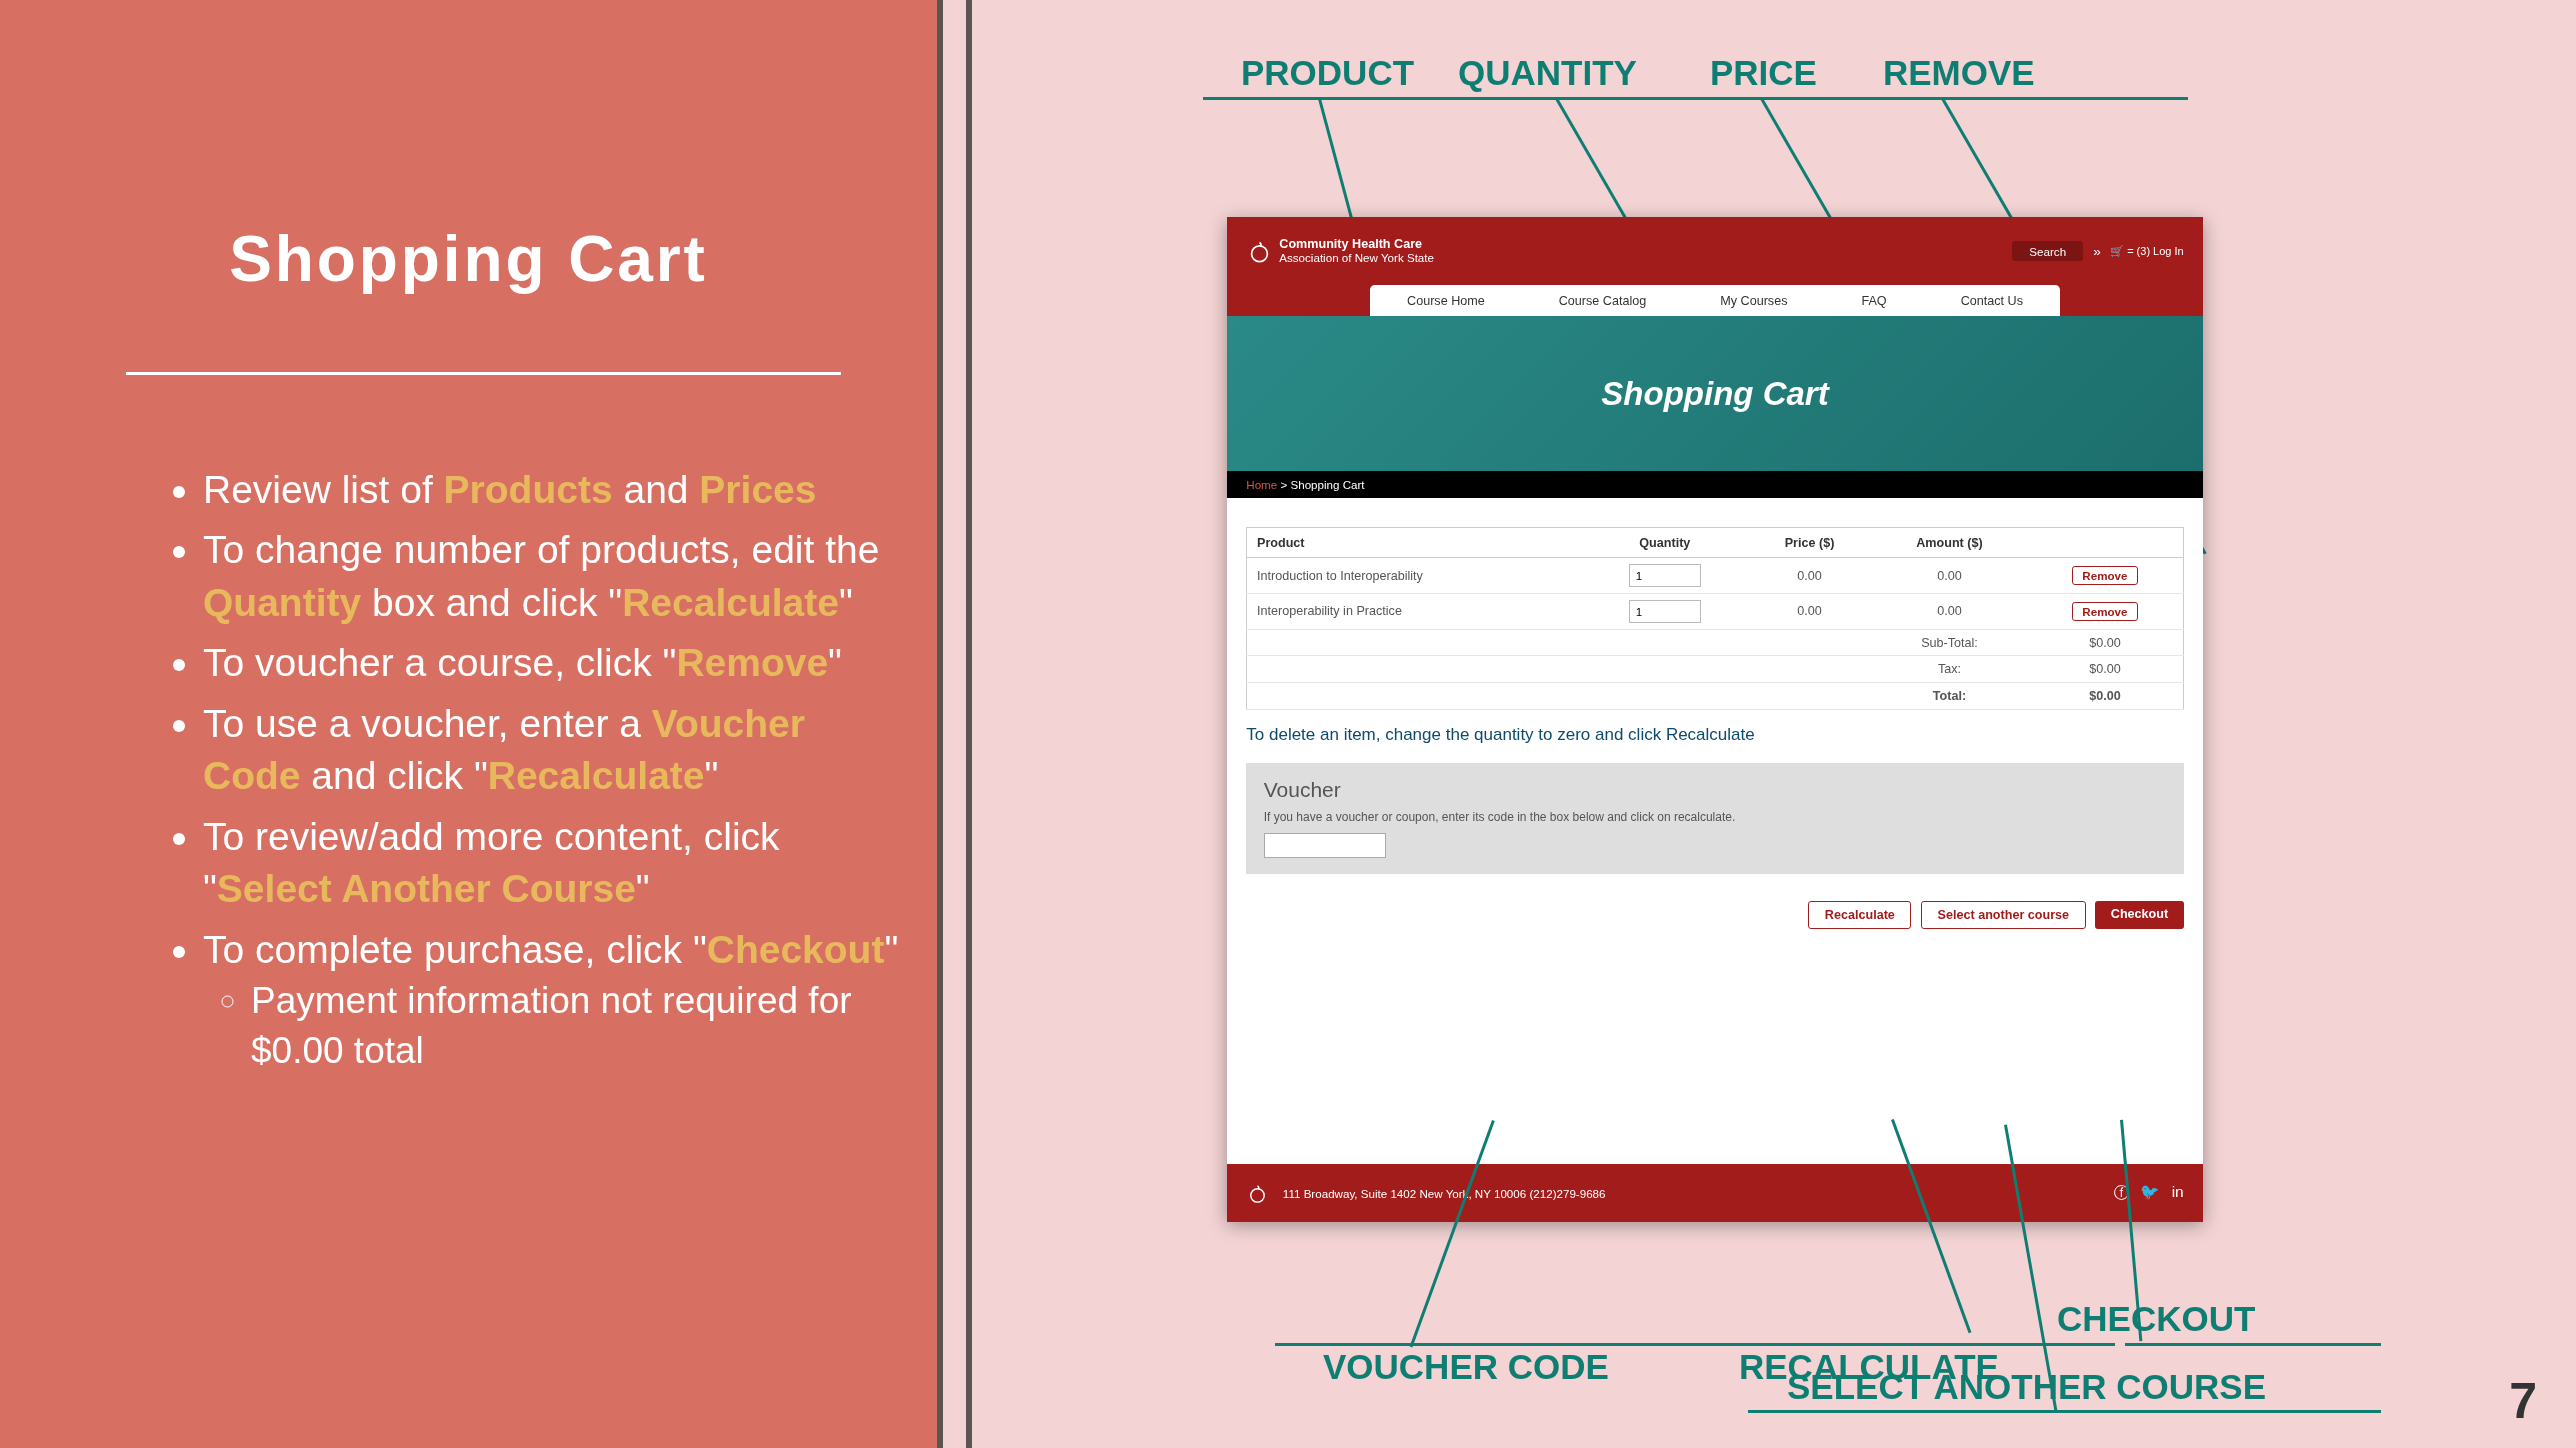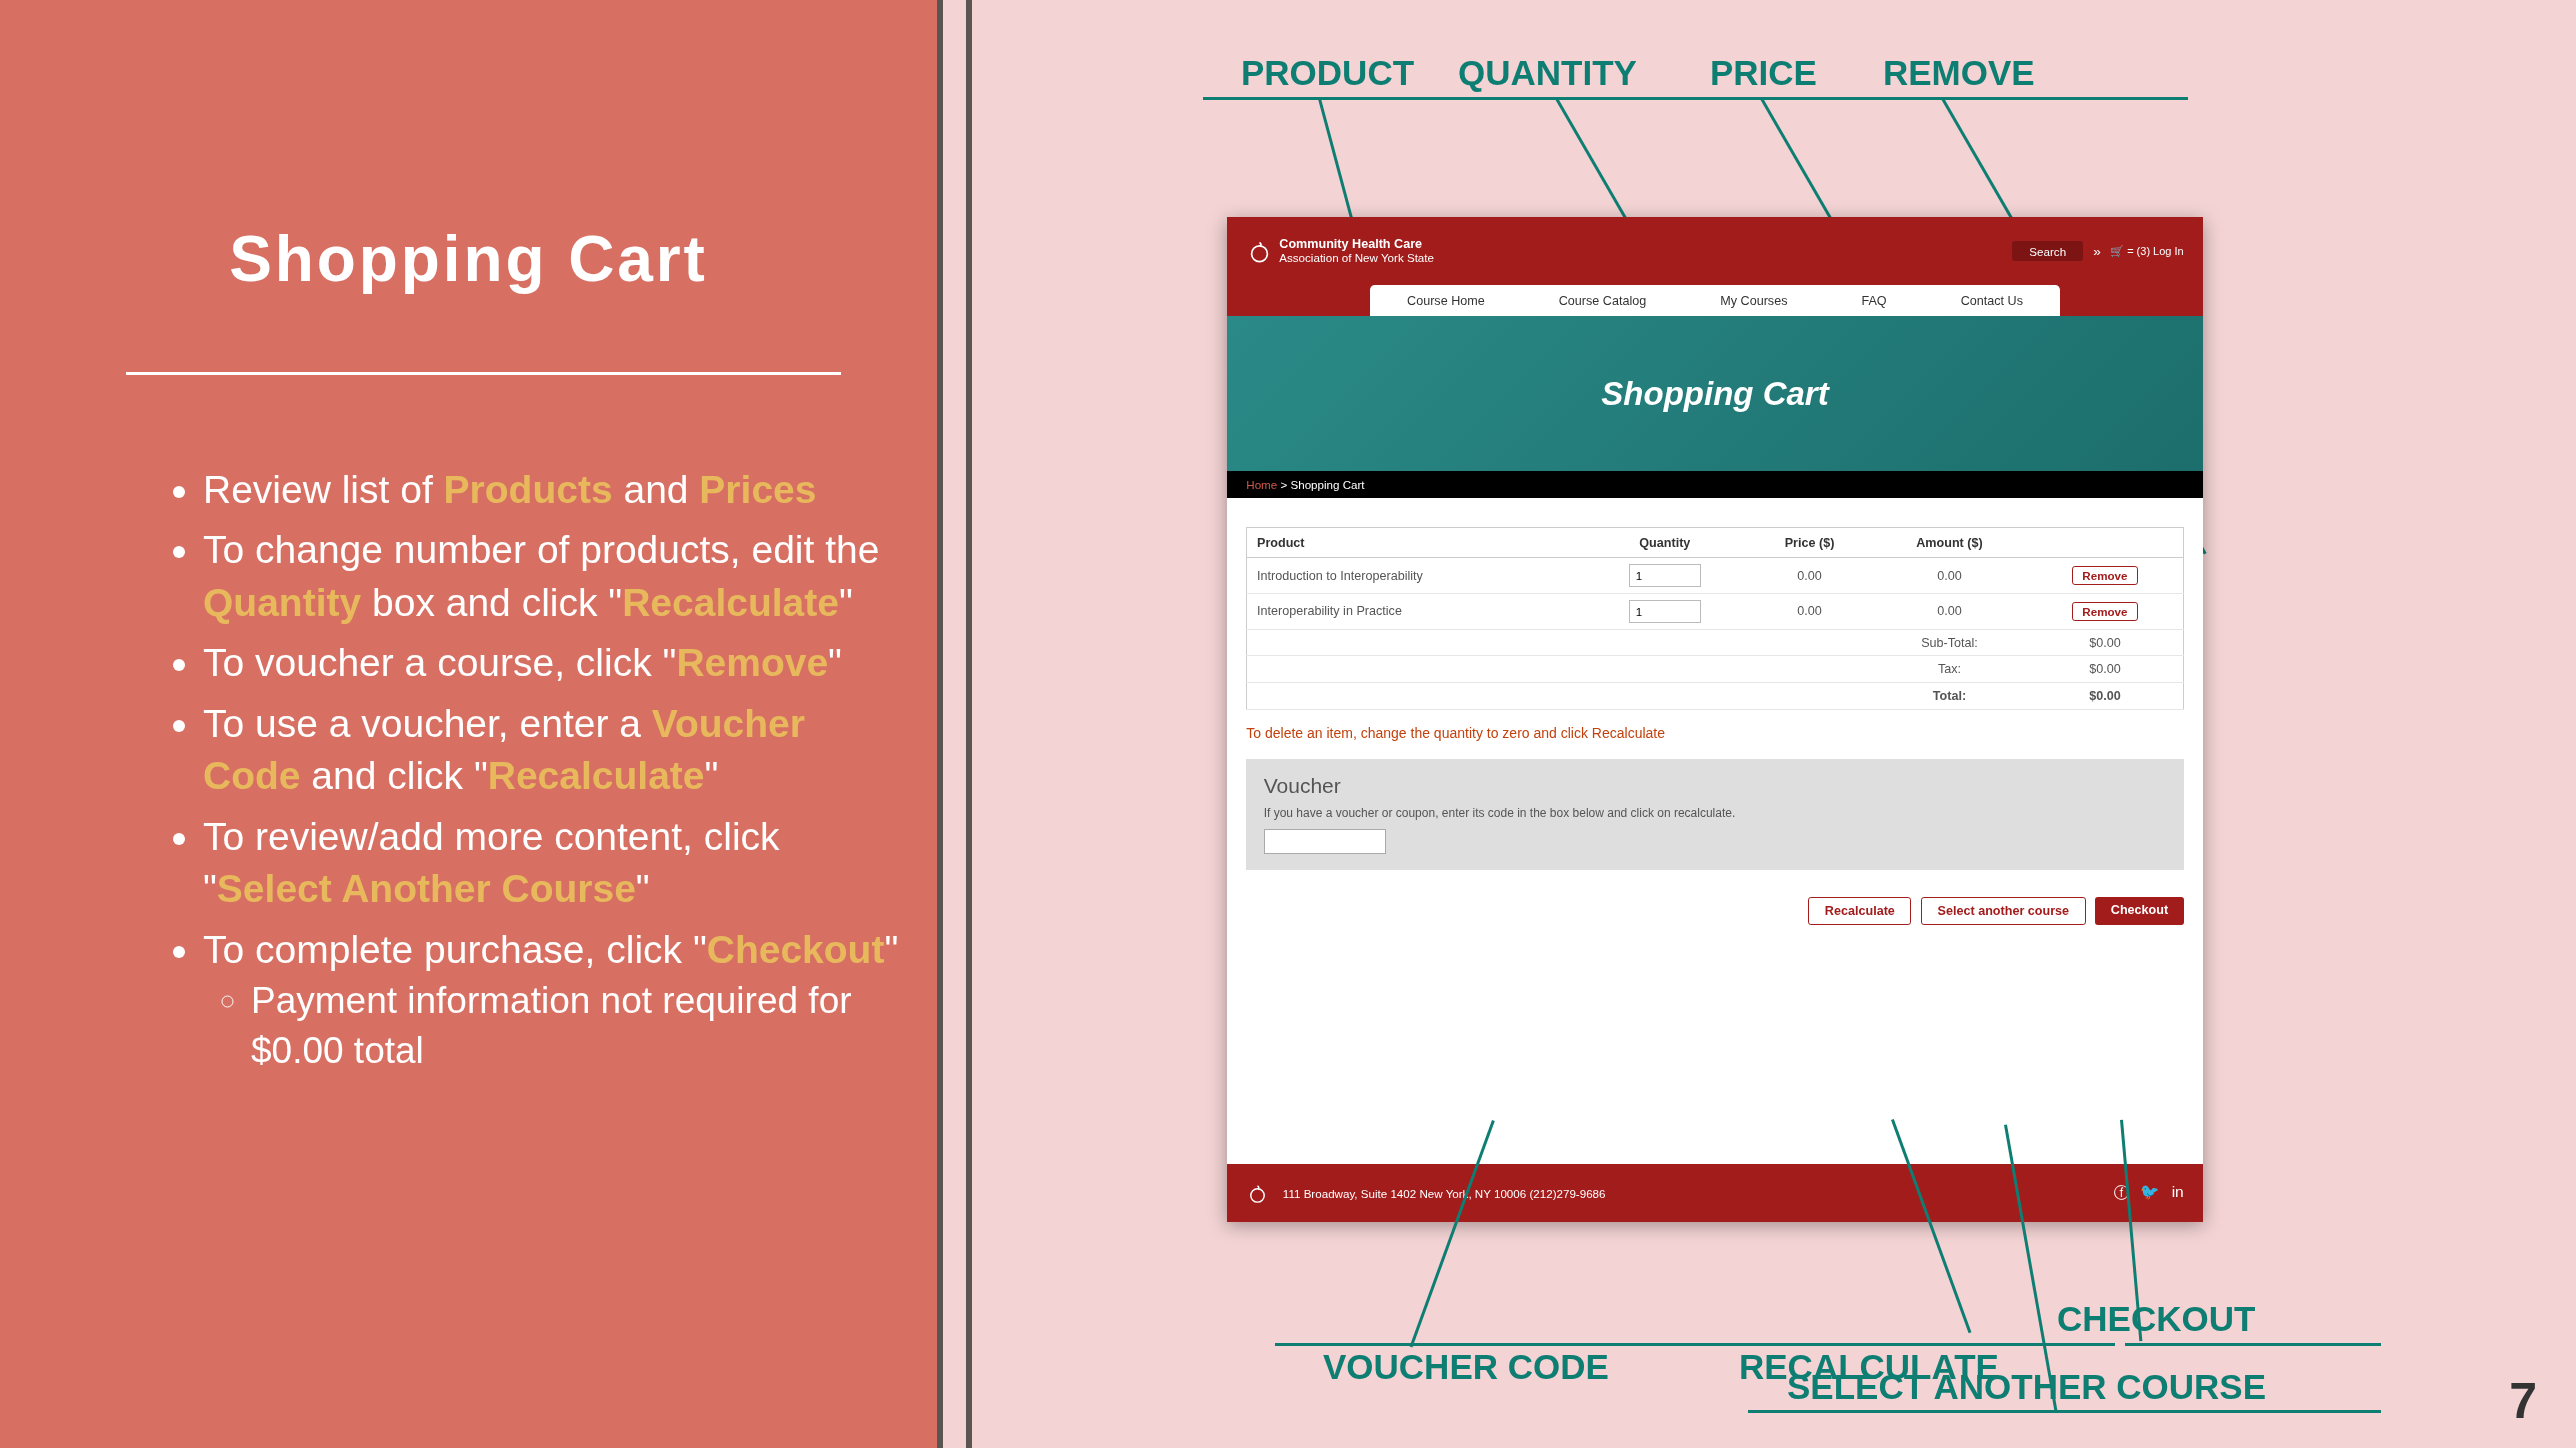--- a/index.html
+++ b/index.html
@@ -39,21 +39,21 @@
   #crumb .hm{color:#d05a4a}
   #tablewrap{padding:29px 19.3px 0 19.3px}
   #carttbl{width:100%;border:1px solid #ccc;border-collapse:collapse;font-size:12.6px}
   #carttbl th{text-align:left;padding:7.7px 9.7px;border-bottom:1px solid #ccc;font-weight:700;color:#333}
   #carttbl th.r,#carttbl td.r{text-align:center}
   #carttbl th.c,#carttbl td.c{text-align:center}
   #carttbl td{padding:5.8px 9.7px;border-bottom:1px solid #e6e6e6;color:#555}
   .qtyin{width:58px;height:17.4px;border:1px solid #bbb;padding:1.9px 5.8px;font-size:11.6px}
   .rmv{display:inline-block;border:1px solid #a21c1c;color:#a21c1c;padding:1.9px 9.7px;border-radius:2.9px;font-size:11.6px;font-weight:700}
   .totrow td{font-weight:700}
-  #delnote{font-size:14px;color:#c2410c;padding:15.5px 19.3px 0 19.3px}
+  #delnote{font-size:17px;color:#0c4a6e;padding:15.5px 19.3px 0 19.3px}
   #vouch{margin:17.4px 19.3px;background:#dedede;padding:15.5px 17.4px}
   #vouch h3{margin:0 0 7.7px 0;font-size:21px;font-weight:400;color:#555}
   #vouch p{margin:0 0 9.7px 0;font-size:12px;color:#555}
   #vouch input{width:116px;height:21px;border:1px solid #aaa;background:#fff}
   #btns{display:flex;justify-content:flex-end;gap:9.7px;padding:9.7px 19.3px 19.3px}
   .obtn{border:1px solid #a21c1c;color:#a21c1c;padding:5.8px 15.5px;border-radius:2.9px;font-size:12.6px;font-weight:700}
   .fbtn{background:#a21c1c;color:#fff;padding:5.8px 15.5px;border-radius:2.9px;font-size:12.6px;font-weight:700}
   #ftr{position:absolute;bottom:0;left:0;right:0;height:58px;background:#a21c1c;color:#fff;font-size:11.6px;display:flex;align-items:center;justify-content:space-between;padding:0 19.3px}
   #ftr .soc{display:flex;gap:11.6px;font-size:15.5px}
 </style>

